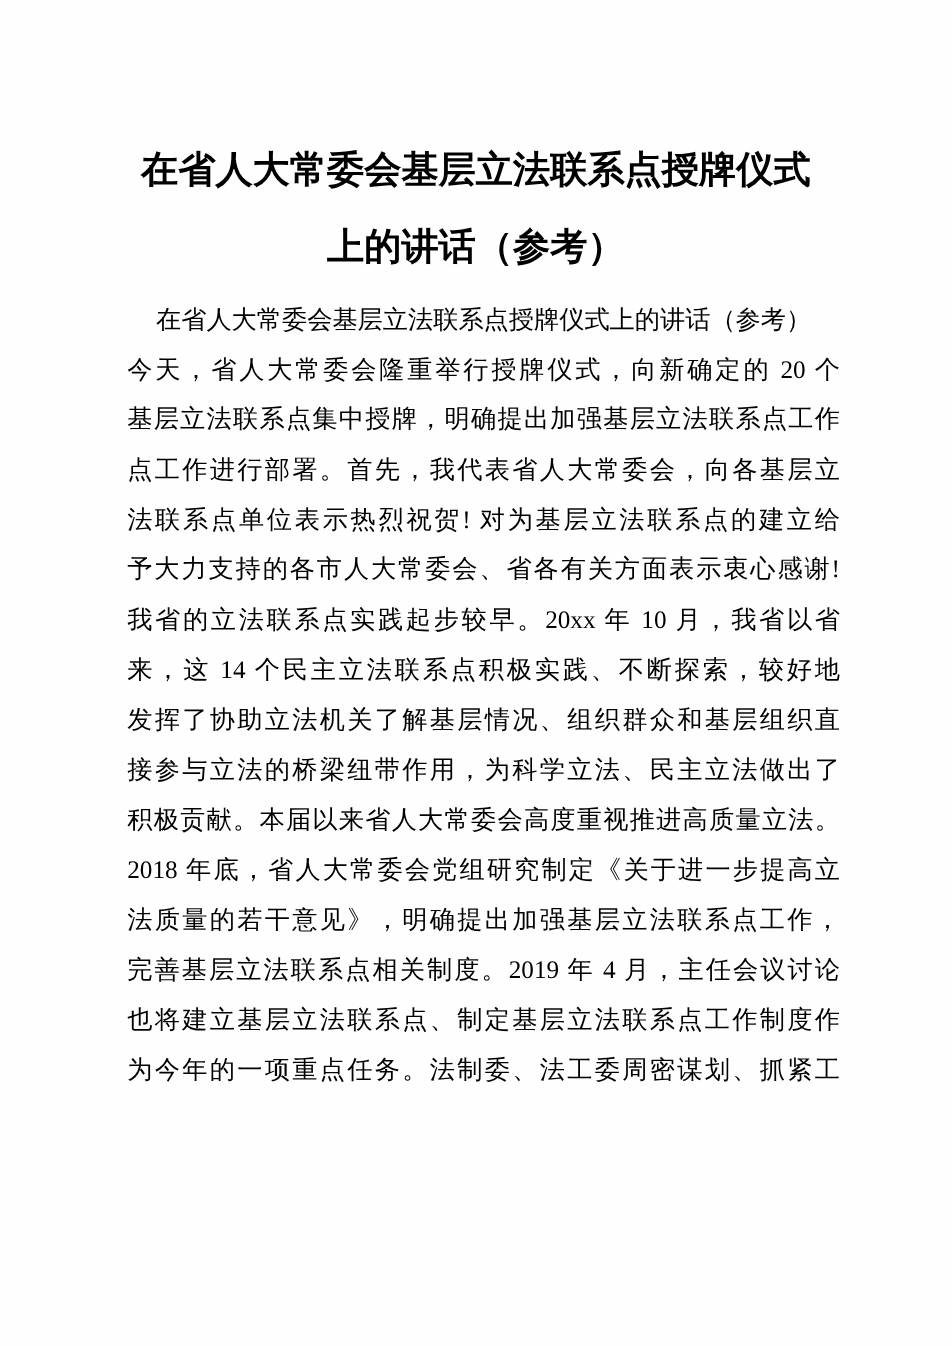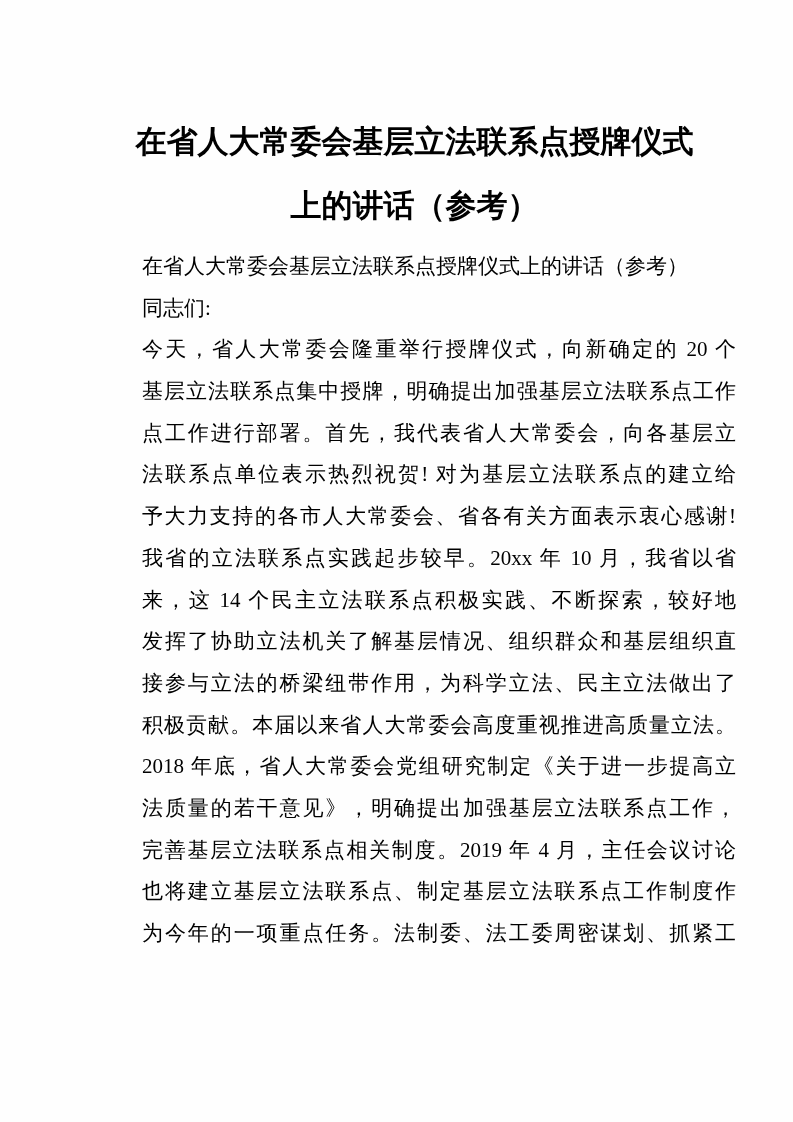--- a/index.html
+++ b/index.html
@@ -8,21 +8,20 @@
   }
   .page {
     position: relative;
     width: 793px;
     height: 1122px;
     background: #fefefe;
     color: #000000;
     font-family: "Liberation Serif", "DejaVu Serif", serif;
     overflow: hidden;
     box-sizing: border-box;
-    padding-left: 36px;
   }
   .title {
     margin: 0;
     padding-top: 110px;
     text-align: center;
     font-size: 31px;
     line-height: 64px;
     font-weight: 700;
     letter-spacing: 0px;
   }
@@ -31,40 +30,39 @@
   }
   .doc-body {
     margin-top: 8px;
     margin-left: 106px;
     width: 594px;
     font-size: 21px;
   }
   .line {
     height: 41.7px;
     line-height: 41.7px;
-    text-align: left;
+    text-align: center;
     overflow: hidden;
   }
   .line.fill {
     text-align: justify;
     
     text-align-last: justify;
   }
 </style>
 </head>
 <body>
 
 <div class="page">
   <h1 class="title">
     <span class="title-line">在省人大常委会基层立法联系点授牌仪式</span>
     <span class="title-line">上的讲话（参考）</span>
   </h1>
   <div class="doc-body">
       <div class="line">在省人大常委会基层立法联系点授牌仪式上的讲话（参考）</div>
-      <div class="line">同志们:</div>
       <div class="line fill">今天，省人大常委会隆重举行授牌仪式，向新确定的 20 个</div>
       <div class="line fill">基层立法联系点集中授牌，明确提出加强基层立法联系点工作</div>
       <div class="line fill">点工作进行部署。首先，我代表省人大常委会，向各基层立</div>
       <div class="line fill">法联系点单位表示热烈祝贺! 对为基层立法联系点的建立给</div>
       <div class="line fill">予大力支持的各市人大常委会、省各有关方面表示衷心感谢!</div>
       <div class="line fill">我省的立法联系点实践起步较早。20xx 年 10 月，我省以省</div>
       <div class="line fill">来，这 14 个民主立法联系点积极实践、不断探索，较好地</div>
       <div class="line fill">发挥了协助立法机关了解基层情况、组织群众和基层组织直</div>
       <div class="line fill">接参与立法的桥梁纽带作用，为科学立法、民主立法做出了</div>
       <div class="line fill">积极贡献。本届以来省人大常委会高度重视推进高质量立法。</div>

